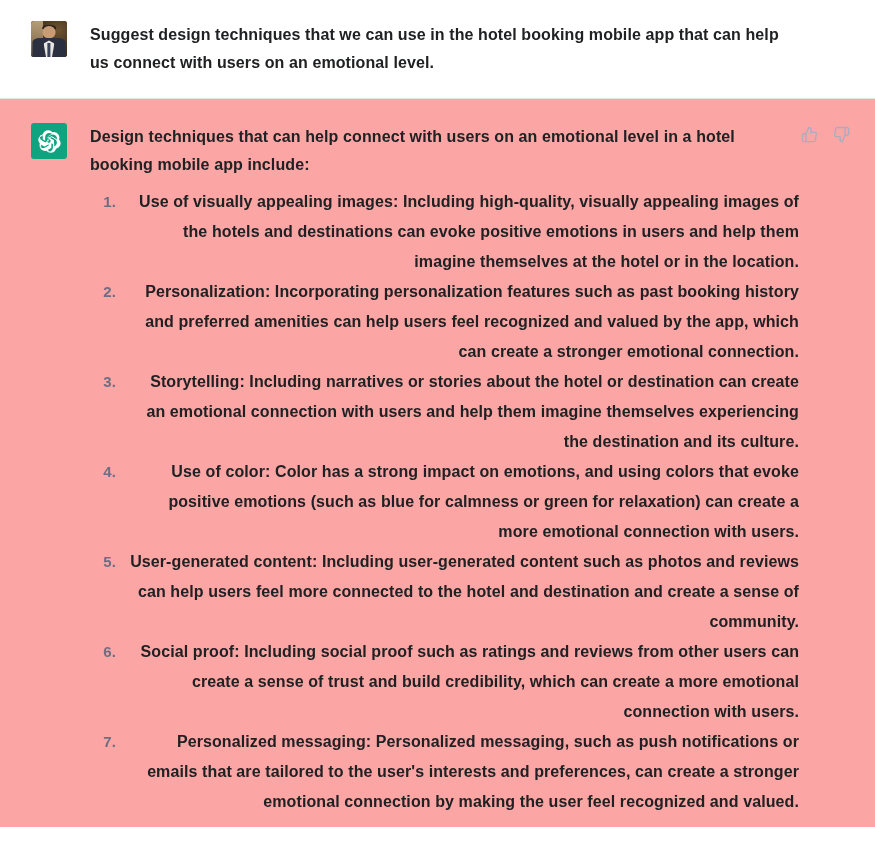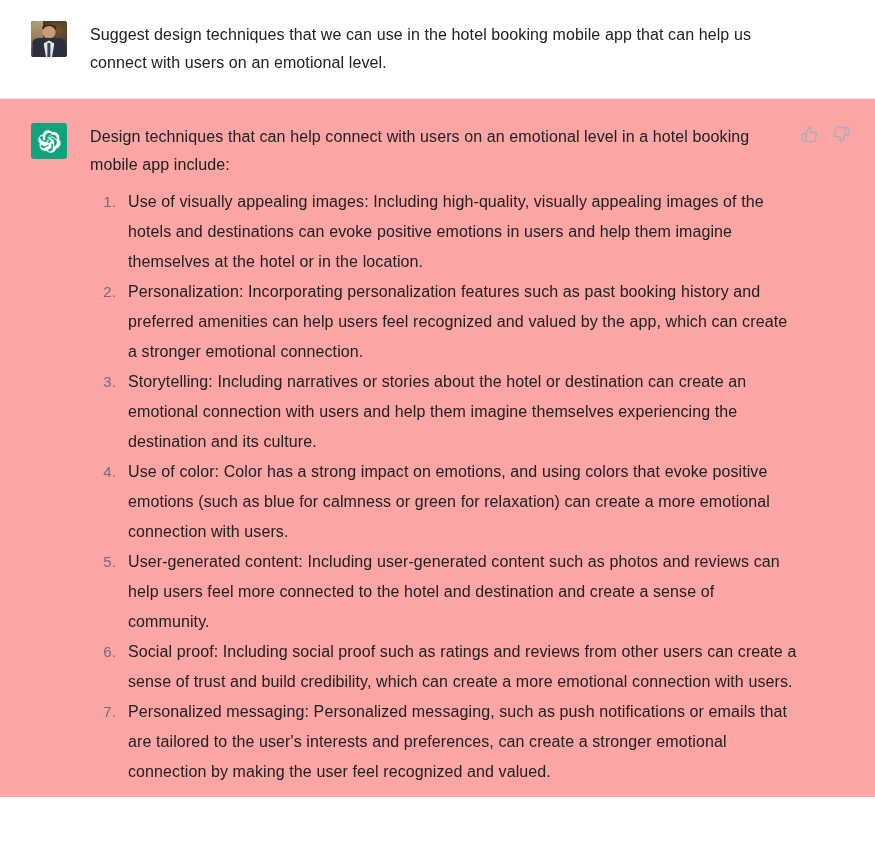--- a/index.html
+++ b/index.html
@@ -132,20 +132,21 @@
     align-items: center;
     justify-content: center;
     flex: 0 0 auto;
   }
   .logo svg { display: block; }
   .content-col {
     flex: 1;
     padding-right: 76px;
     box-sizing: border-box;
     min-width: 0;
+    font-weight: bold;
   }
   .msg-text {
     font-size: 16px;
     line-height: 1.75;
     color: #202123;
     letter-spacing: .1px;
     margin: 0;
     white-space: pre-wrap;
   }
   .assistant-intro {
@@ -164,20 +165,21 @@
   }
   ol.answer-list > li {
     counter-increment: ans;
     position: relative;
     padding-left: 38px;
     font-size: 16px;
     line-height: 1.875;
     color: #202123;
     letter-spacing: .1px;
     margin: 0 0 0 0;
+    text-align: right;
   }
   ol.answer-list > li::before {
     content: counter(ans) ".";
     position: absolute;
     left: 0;
     top: 0;
     width: 26px;
     text-align: right;
     color: #6e6e80;
     font-size: 15px;

